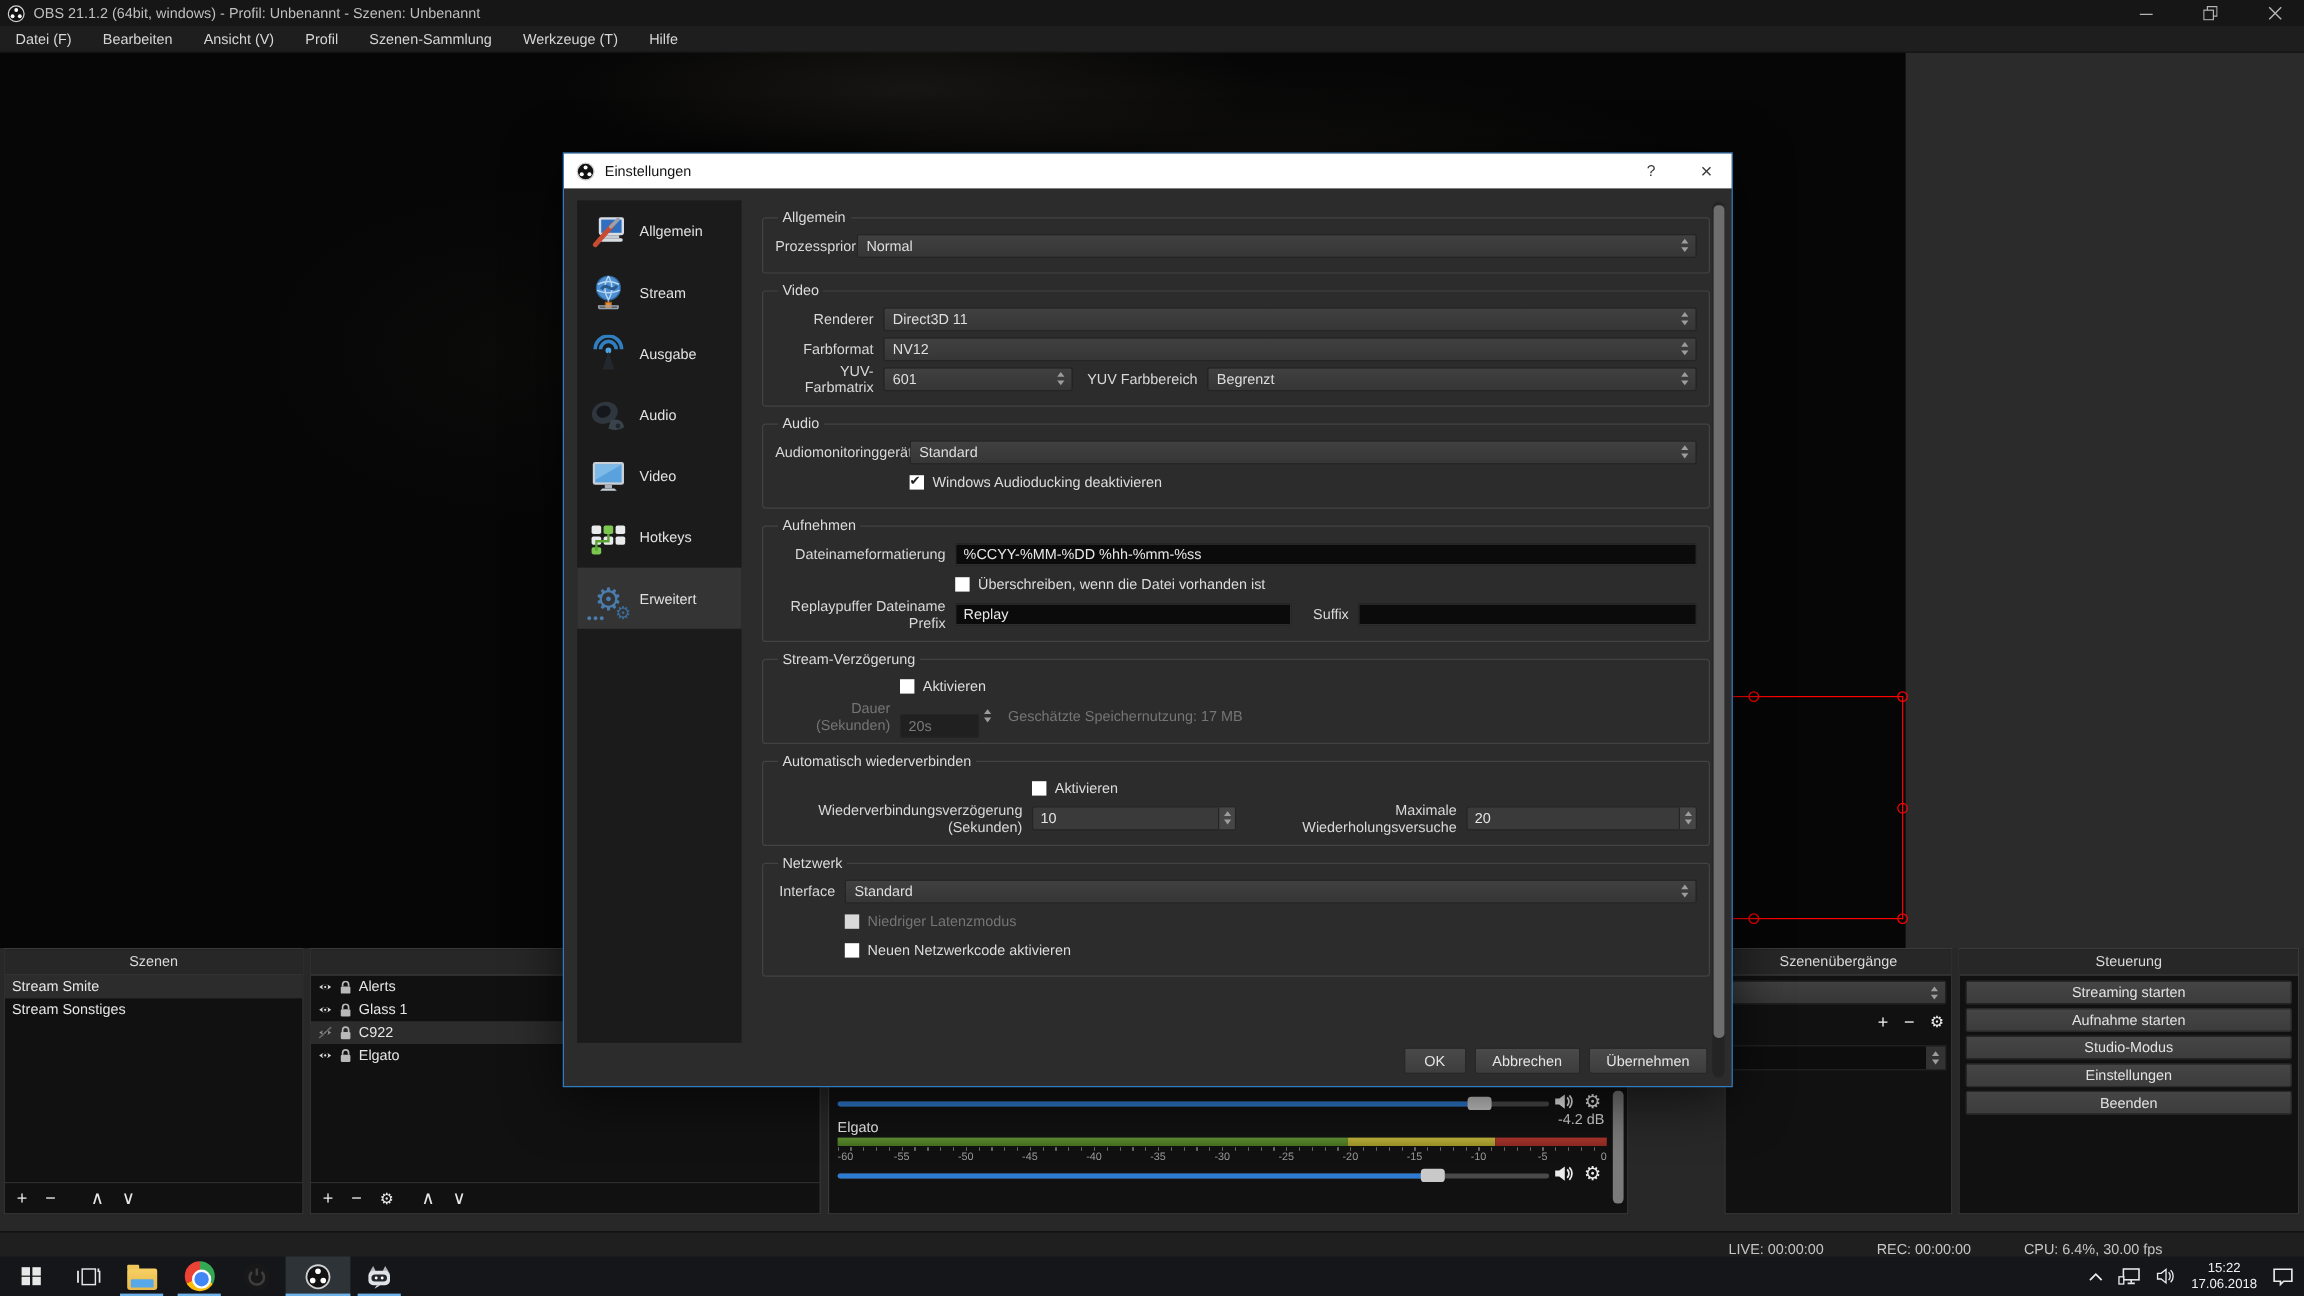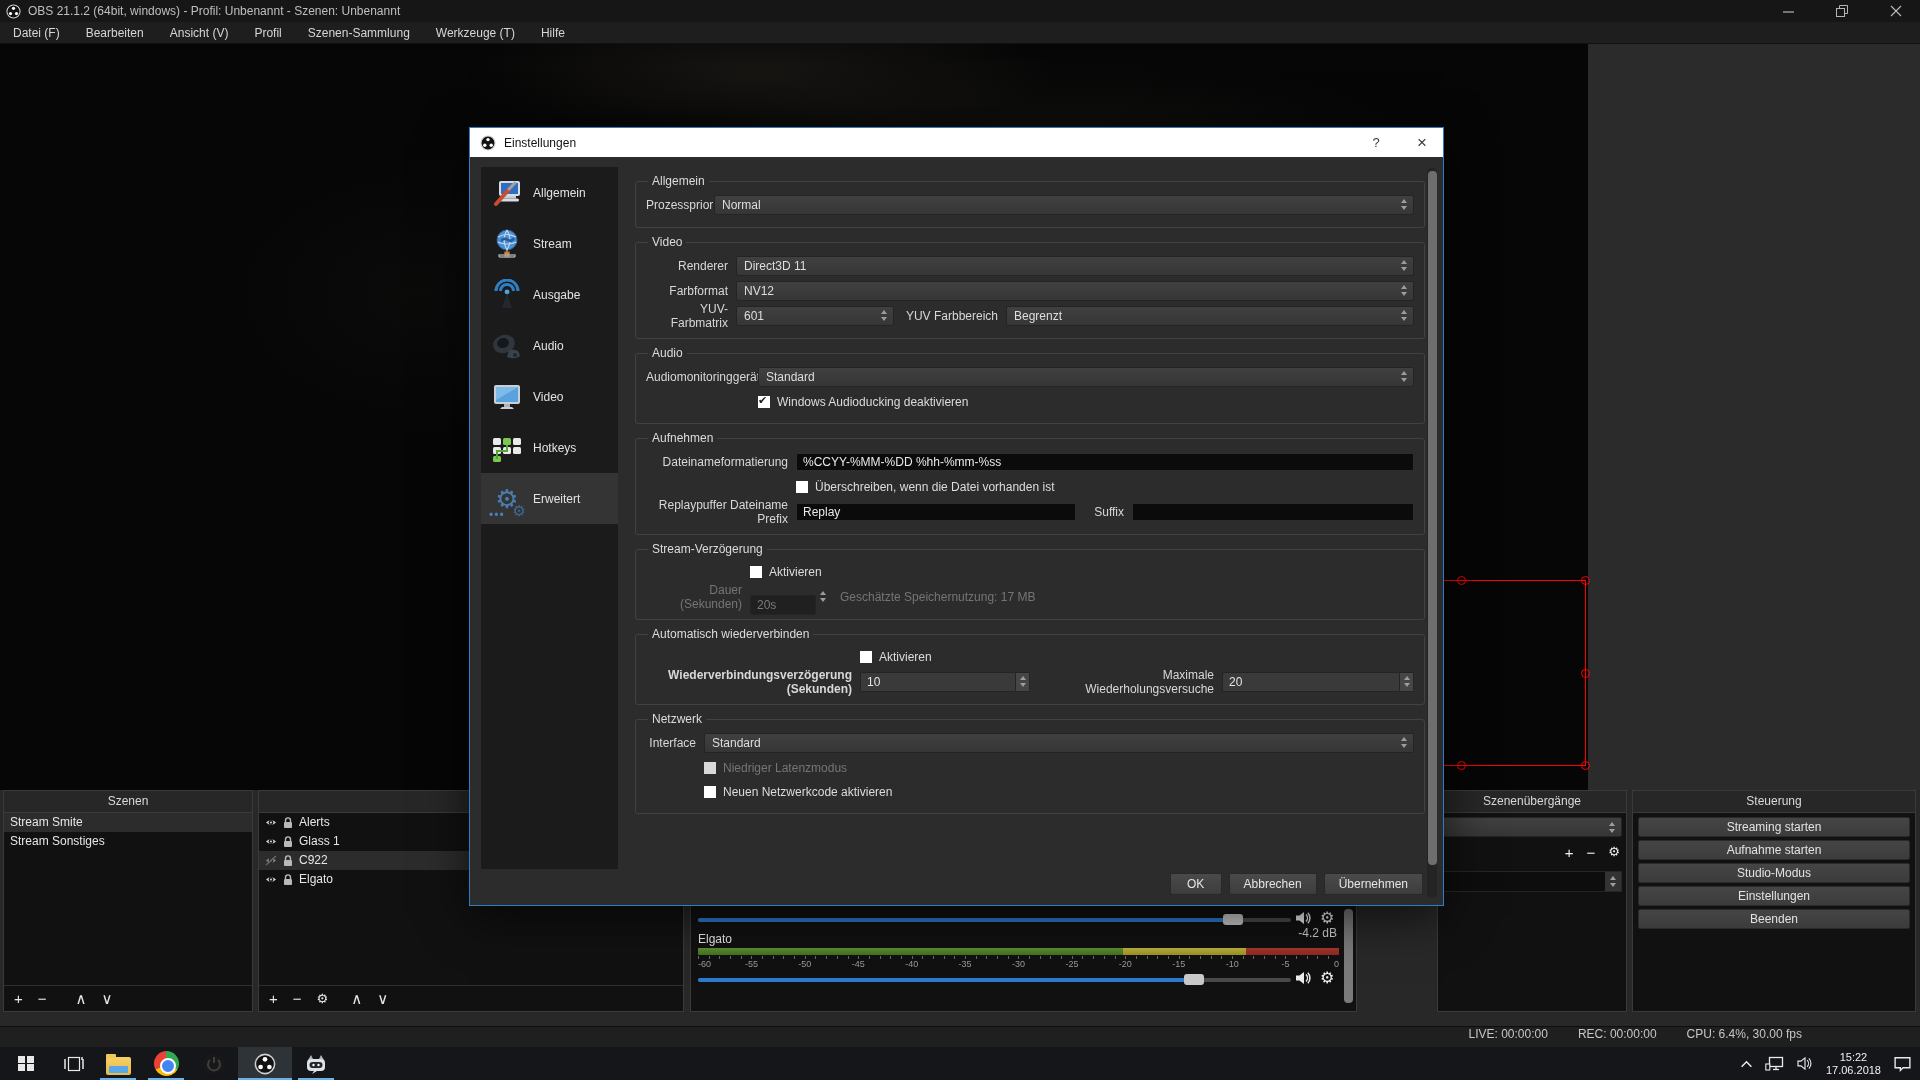--- a/index.html
+++ b/index.html
@@ -56,21 +56,21 @@
   .ctl-btn { position:absolute; left:5px; right:5px; height:20px; background:linear-gradient(#454545,#3c3c3c); border:1px solid #2a2a2a; border-radius:2px; text-align:center; line-height:19px; color:#e2e2e2; }
 
   
   .combo { position:relative; height:20px; background:linear-gradient(#404040,#363636); border:1px solid #242424; border-radius:2px; color:#dedede; display:flex; align-items:center; padding:0 22px 0 7px; }
   .spin { position:absolute; right:3px; top:0; bottom:0; display:flex; flex-direction:column; justify-content:center; gap:3px; align-items:center; width:12px; }
   .tri-up { width:0; height:0; border-left:3.5px solid transparent; border-right:3.5px solid transparent; border-bottom:4px solid #9d9d9d; }
   .tri-dn { width:0; height:0; border-left:3.5px solid transparent; border-right:3.5px solid transparent; border-top:4px solid #9d9d9d; }
 
   
   #statusbar { left:0; top:1026px; width:1920px; height:21px; background:#1f1f1f; border-top:1px solid #0e0e0e; }
-  #status-items { position:absolute; right:118px; top:0; height:21px; display:flex; gap:30px; align-items:flex-start; color:#c6c6c6; }
+  #status-items { position:absolute; right:118px; top:0; height:21px; display:flex; gap:44px; align-items:flex-end; color:#c6c6c6; }
   #taskbar { left:0; top:1047px; width:1920px; height:33px; background:#15161a; z-index:30; }
   .tb-btn { position:absolute; top:0; height:33px; width:44px; display:flex; align-items:center; justify-content:center; }
   .tb-line { position:absolute; bottom:0; left:4px; right:4px; height:2.5px; background:#6cb2e8; }
   #tray { position:absolute; right:8px; top:0; height:33px; display:flex; align-items:center; gap:12px; color:#eaeaea; }
   #clock { text-align:center; font-size:11px; line-height:13px; color:#f0f0f0; }
 
   
   .chrome { width:25px; height:25px; border-radius:50%; position:relative;
     background:conic-gradient(from 120deg,#fbbc05 0 120deg,#ea4335 120deg 240deg,#34a853 240deg 360deg); }
   .chrome::before { content:""; position:absolute; left:6.5px; top:6.5px; width:12px; height:12px; border-radius:50%; background:#4285f4; border:2px solid #fff; }
@@ -646,21 +646,21 @@
       </fieldset>
 
       <fieldset class="group">
         <legend>Automatisch wiederverbinden</legend>
         <div class="cbrow">
           <span class="cbspacer" style="width:206px;"></span>
           <span class="cb"></span>
           <span class="cblabel">Aktivieren</span>
         </div>
         <div class="frow">
-          <span class="flabel" style="width:206px;font-weight:bold;">Wiederverbindungsverzögerung (Sekunden)</span>
+          <span class="flabel" style="width:206px;">Wiederverbindungsverzögerung (Sekunden)</span>
           <div class="spinbox" style="width:170px;">
             <span class="val">10</span>
             <span class="btns">
                 <i class="tri-up"></i>
                 <i class="tri-dn"></i>
               </span>
           </div>
           <span class="flabel" style="width:176px; margin-left:8px;">Maximale Wiederholungsversuche</span>
           <div class="spinbox flex1">
             <span class="val">20</span>

